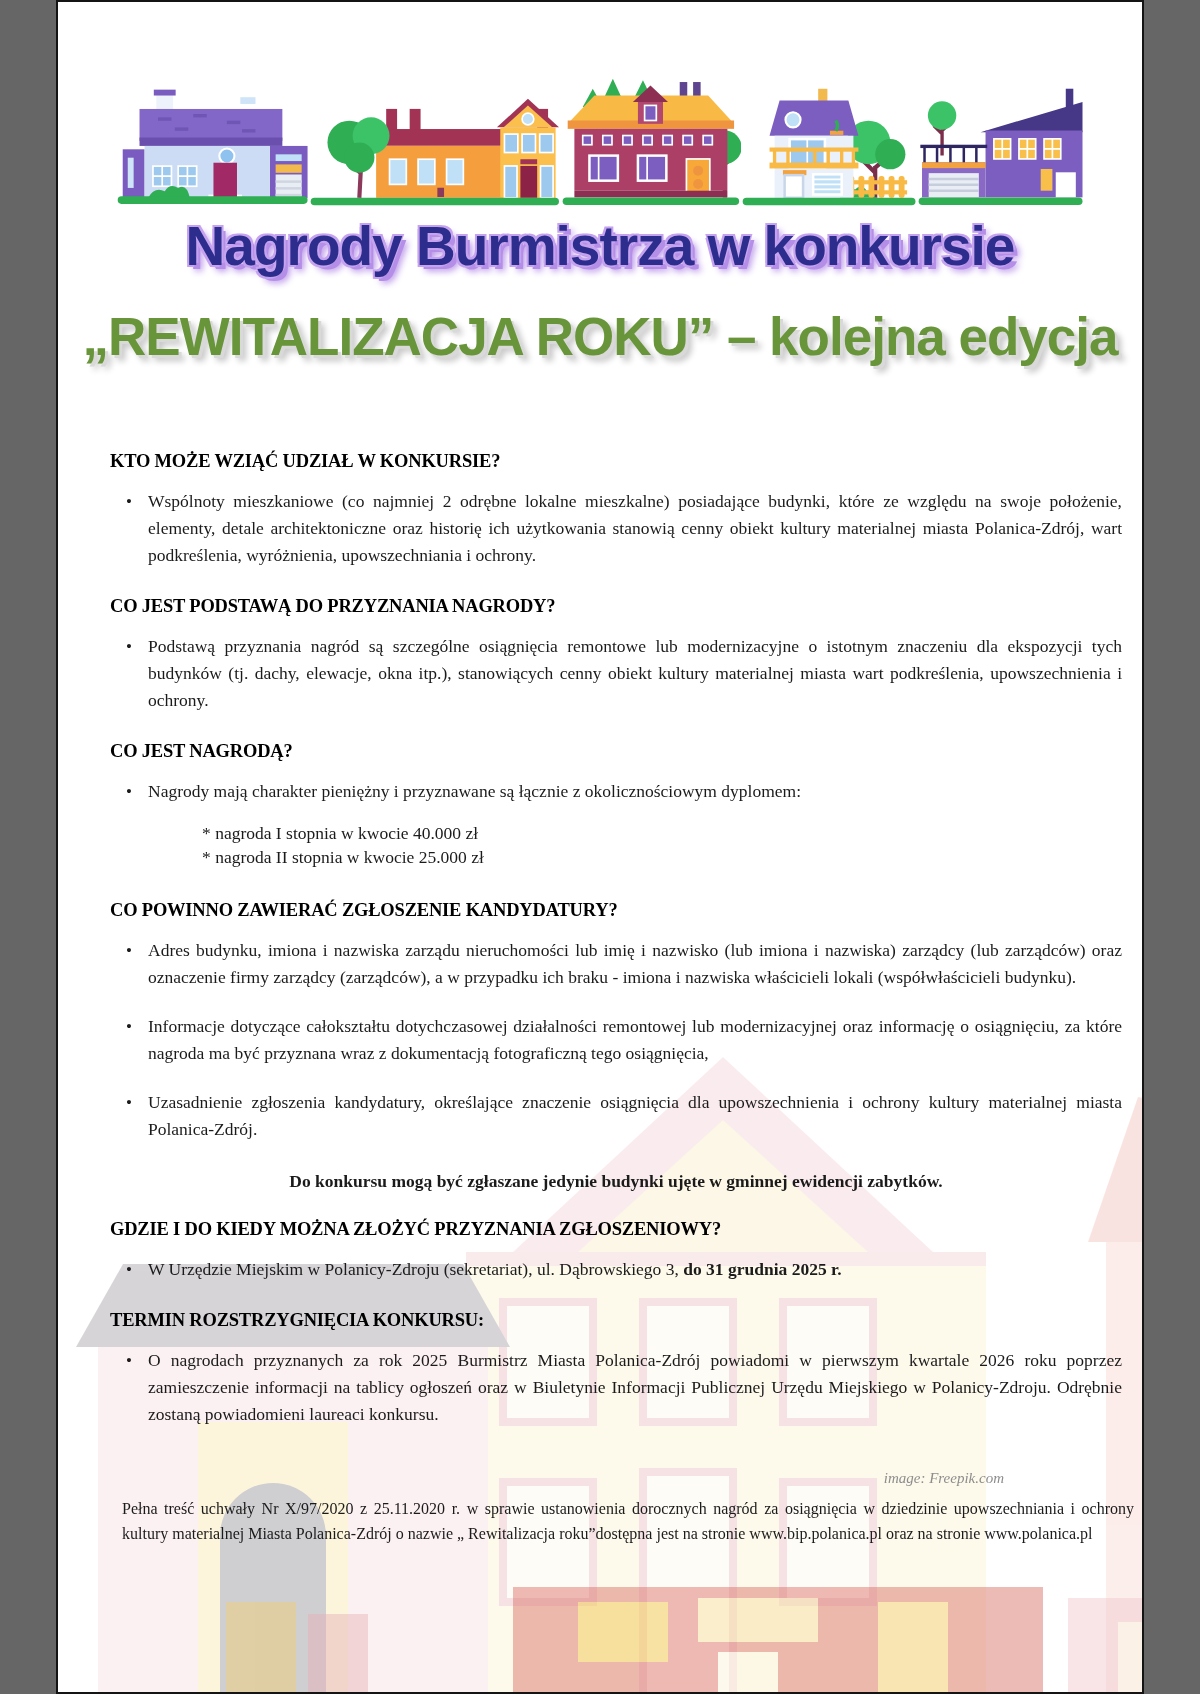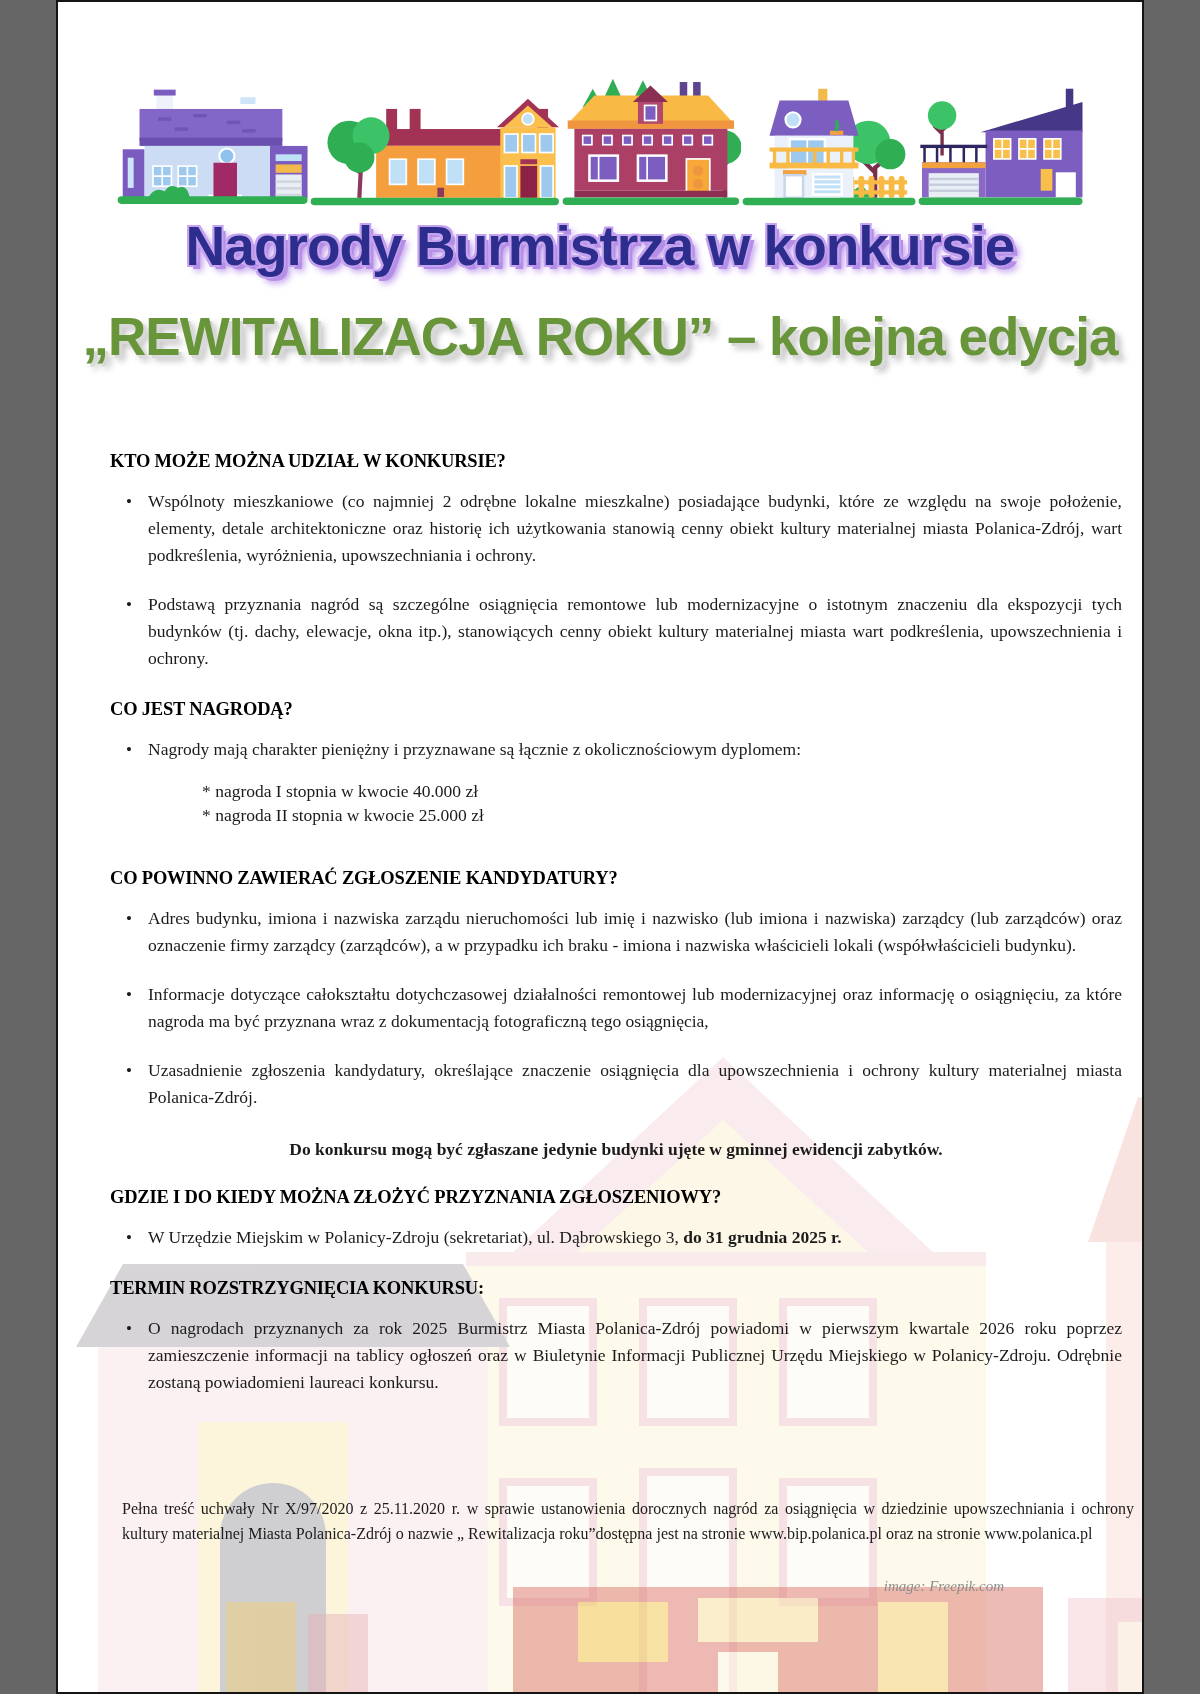--- a/index.html
+++ b/index.html
@@ -37,30 +37,30 @@
   .main{position:absolute;top:446px;left:52px;width:1012px;z-index:2;}
   .main h2{
     font-size:18.5px;line-height:26px;margin:24px 0 14px;font-weight:bold;color:#000;
     letter-spacing:-0.2px;
   }
   .main section:first-child h2{margin-top:0;}
   .li{display:flex;margin:0 0 22px;padding-left:16px;}
   .li .b{width:22px;flex:none;font-size:17px;line-height:27px;}
   .li p{flex:1;margin:0;text-align:justify;font-size:17.5px;line-height:27px;}
   .prize{margin:0 0 0 92px;font-size:17.5px;line-height:24px;}
-  .prizes{margin:-6px 0 38px;}
+  .prizes{margin:-6px 0 28px;}
   .note{text-align:center;font-weight:bold;font-size:17.5px;margin:28px 0 4px;}
   .bold{font-weight:bold;margin-top:28px;}
   
   .footer{
     position:absolute;top:1482px;left:52px;width:1012px;margin:12px;z-index:2;
     font-size:16px;line-height:25px;text-align:justify;
   }
   .credit{
-    position:absolute;top:1576px;right:138px;z-index:2;
+    position:absolute;top:1468px;right:138px;z-index:2;
     color:#8d8d8d;font-style:italic;font-size:15px;text-align:right;
   }
   
   .wm{position:absolute;left:0;top:1000px;width:1200px;height:694px;z-index:0;pointer-events:none;}
 </style>
 </head>
 <body>
 
 <div class="page">
 
@@ -272,28 +272,29 @@
       <rect x="2" y="150" width="196" height="9" rx="4.5" fill="#2fae54"></rect>
     </svg>
   </div>
 
   <h1 class="t1">Nagrody Burmistrza w konkursie</h1>
   <h1 class="t2">„REWITALIZACJA ROKU” – kolejna edycja</h1>
 
   <div class="main">
 
     <section>
-      <h2>KTO MOŻE MOŻNA UDZIAŁ W KONKURSIE?</h2>
+      <h2>KTO MOŻE WZIĄĆ UDZIAŁ W KONKURSIE?</h2>
       <div class="li">
         <span class="b">•</span>
         <p>Wspólnoty mieszkaniowe (co najmniej 2 odrębne lokalne mieszkalne) posiadające budynki, które ze względu  na swoje położenie, elementy, detale architektoniczne oraz historię ich użytkowania stanowią cenny obiekt kultury materialnej miasta Polanica-Zdrój, wart podkreślenia, wyróżnienia, upowszechniania i ochrony.</p>
       </div>
     </section>
 
     <section>
+      <h2>CO JEST PODSTAWĄ DO PRZYZNANIA NAGRODY?</h2>
       <div class="li">
         <span class="b">•</span>
         <p>Podstawą przyznania nagród są szczególne osiągnięcia remontowe lub modernizacyjne o istotnym znaczeniu dla ekspozycji tych budynków (tj. dachy, elewacje, okna itp.), stanowiących cenny obiekt kultury materialnej miasta wart podkreślenia, upowszechnienia i ochrony.</p>
       </div>
     </section>
 
     <section>
       <h2>CO JEST NAGRODĄ?</h2>
       <div class="li">
         <span class="b">•</span>

